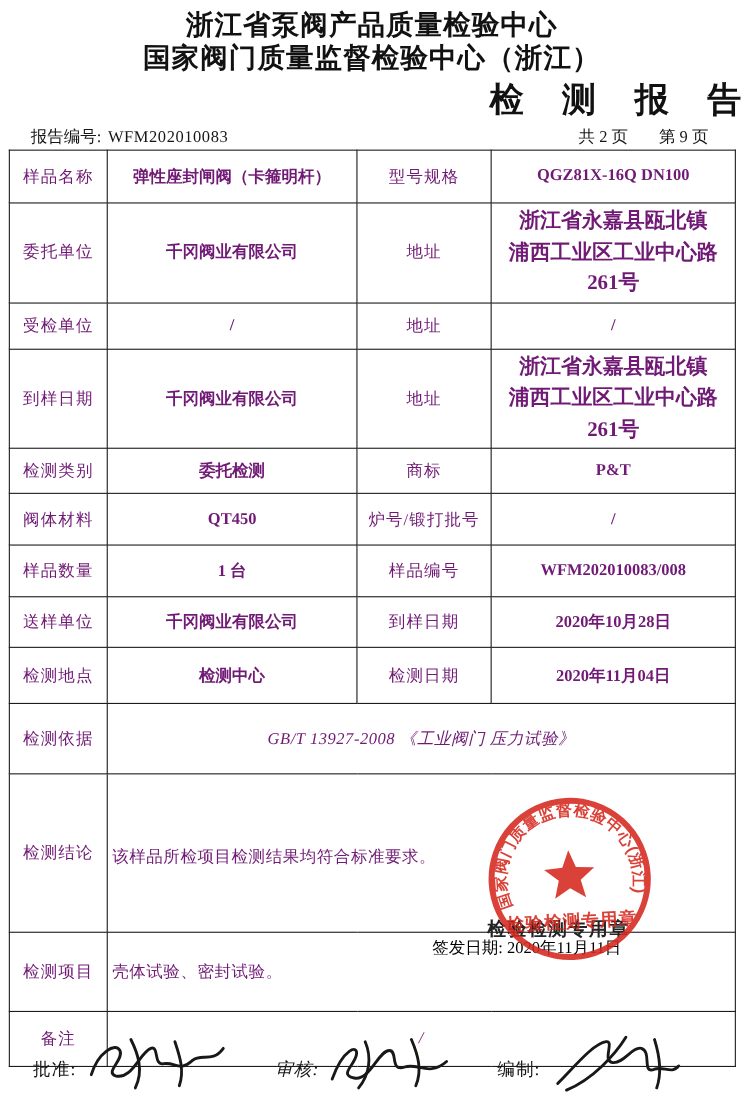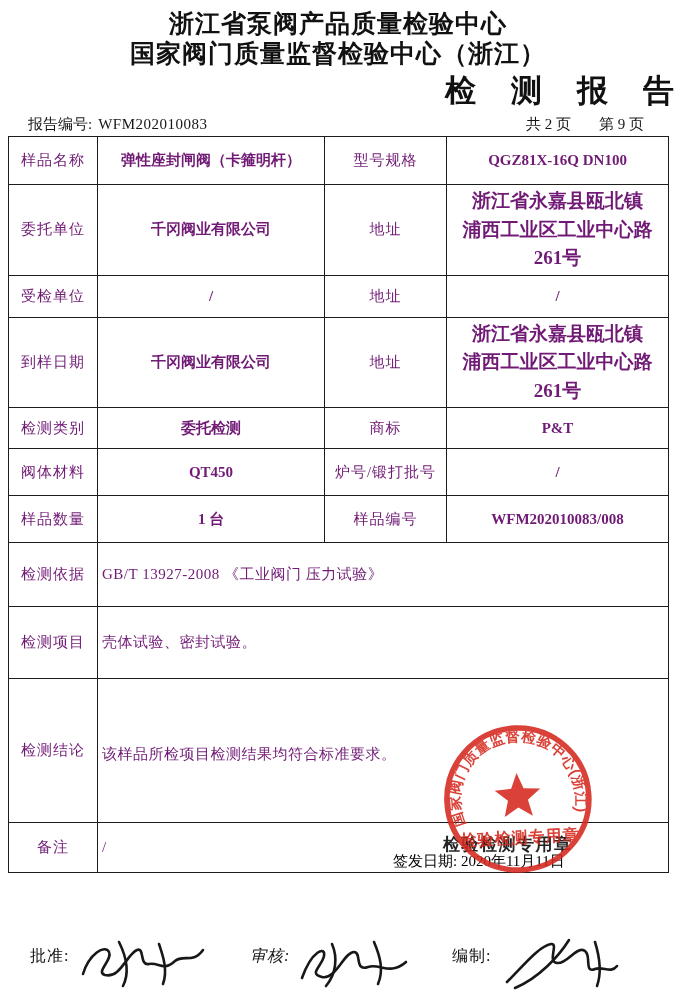--- a/index.html
+++ b/index.html
@@ -33,37 +33,37 @@
     position:absolute;left:8px;top:136px;width:660px;
     border-collapse:collapse;table-layout:fixed;
   }
   table.report td{
     border:1.6px solid #1c1c1c;padding:2px 4px;color:#701a75;
     vertical-align:middle;overflow:hidden;
   }
   td.lbl{text-align:center;font-size:15px;letter-spacing:1px;}
   td.val{text-align:center;font-size:15px;white-space:pre-line;font-weight:bold;}
   td.addr{font-size:19px;line-height:1.5;}
-  td.center-val{font-size:15px;letter-spacing:0.5px;}
+  td.center-val{text-align:center;font-size:15px;letter-spacing:0.5px;font-style:italic;}
   td.top-left{text-align:left;vertical-align:top;padding:12px 10px;font-size:15px;letter-spacing:0.5px;}
   td.top-left.concl{padding-top:9px;}
   
   .overprint{
     position:absolute;left:443px;top:833px;font-size:17px;letter-spacing:1.5px;
     color:#242424;font-weight:bold;z-index:3;
   }
   .issue-date{
     position:absolute;left:393px;top:852px;font-size:15px;color:#000000;z-index:3;
   }
   .stamp{
     position:absolute;left:438px;top:721px;z-index:4;opacity:0.88;
     transform:rotate(-3deg);
   }
   
-  .sig-group{position:absolute;display:flex;height:52px;z-index:2;}
+  .sig-group{position:absolute;display:flex;align-items:center;height:52px;z-index:2;}
   .sig-group .sig-label{font-size:16px;letter-spacing:1px;color:#141414;}
   .sig-group svg{margin-left:6px;margin-top:-10px;}
   #sig-approve{left:30px;top:946px;}
   #sig-review{left:250px;top:946px;font-style:italic;}
   #sig-prepare{left:452px;top:946px;}
 </style>
 </head>
 <body>
 
 <div class="page">
@@ -126,31 +126,43 @@
         <td class="val">QT450</td>
         <td class="lbl">炉号/锻打批号</td>
         <td class="val">/</td>
       </tr>
       <tr style="height:47px">
         <td class="lbl">样品数量</td>
         <td class="val">1 台</td>
         <td class="lbl">样品编号</td>
         <td class="val">WFM202010083/008</td>
       </tr>
+      <tr style="height:46px">
+        <td class="lbl">送样单位</td>
+        <td class="val">千冈阀业有限公司</td>
+        <td class="lbl">到样日期</td>
+        <td class="val">2020年10月28日</td>
+      </tr>
+      <tr style="height:51px">
+        <td class="lbl">检测地点</td>
+        <td class="val">检测中心</td>
+        <td class="lbl">检测日期</td>
+        <td class="val">2020年11月04日</td>
+      </tr>
       <tr style="height:64px">
         <td class="lbl">检测依据</td>
         <td class="center-val" colspan="3">GB/T 13927-2008 《工业阀门 压力试验》</td>
       </tr>
+      <tr style="height:144px">
+        <td class="lbl">检测结论</td>
+        <td class="top-left concl" colspan="3">该样品所检项目检测结果均符合标准要求。</td>
+      </tr>
       <tr style="height:72px">
         <td class="lbl">检测项目</td>
         <td class="top-left" colspan="3">壳体试验、密封试验。</td>
-      </tr>
-      <tr style="height:144px">
-        <td class="lbl">检测结论</td>
-        <td class="top-left concl" colspan="3">该样品所检项目检测结果均符合标准要求。</td>
       </tr>
       <tr style="height:50px">
         <td class="lbl">备注</td>
         <td class="center-val" colspan="3">/</td>
       </tr>
     </tbody>
   </table>
 
   <div class="overprint">检验检测专用章</div>
   <div class="issue-date">签发日期: 2020年11月11日</div>

